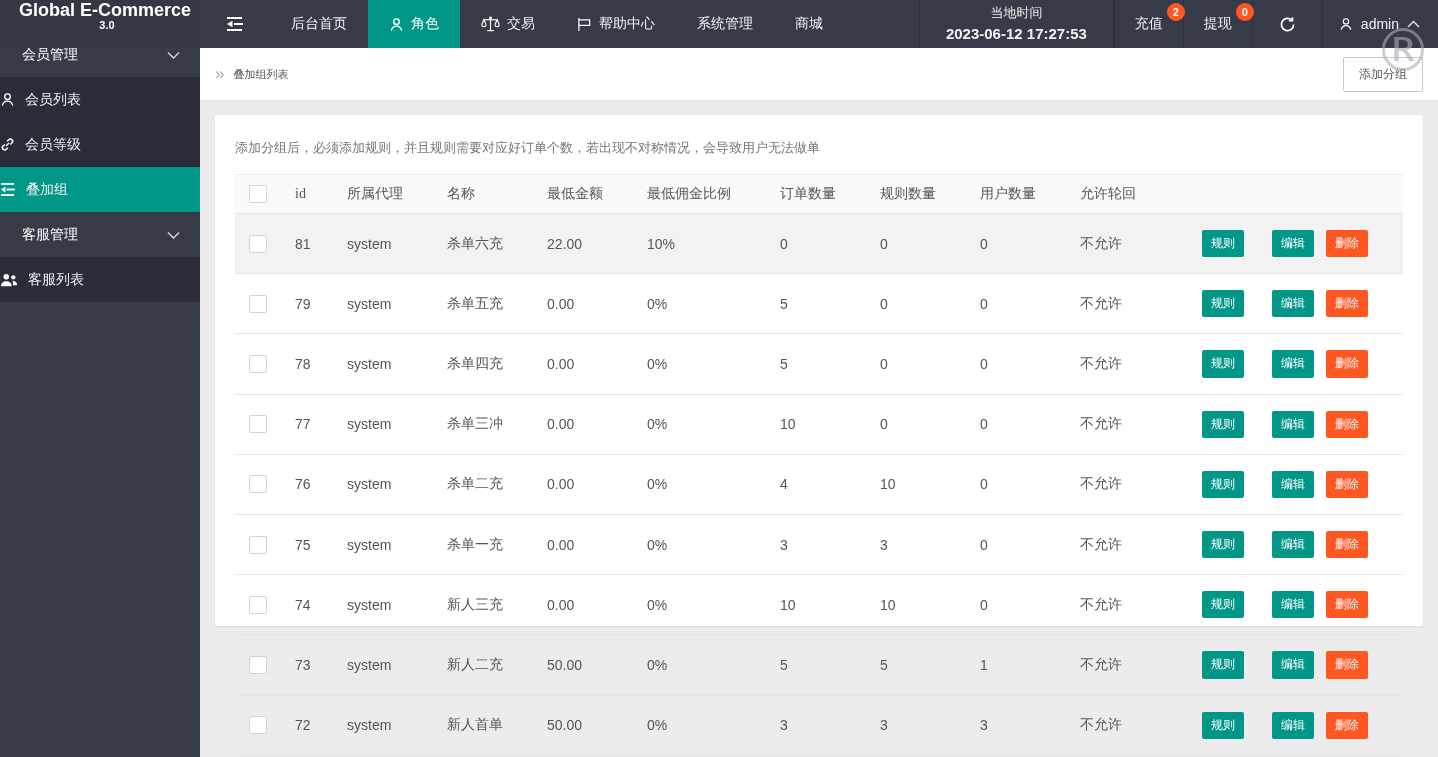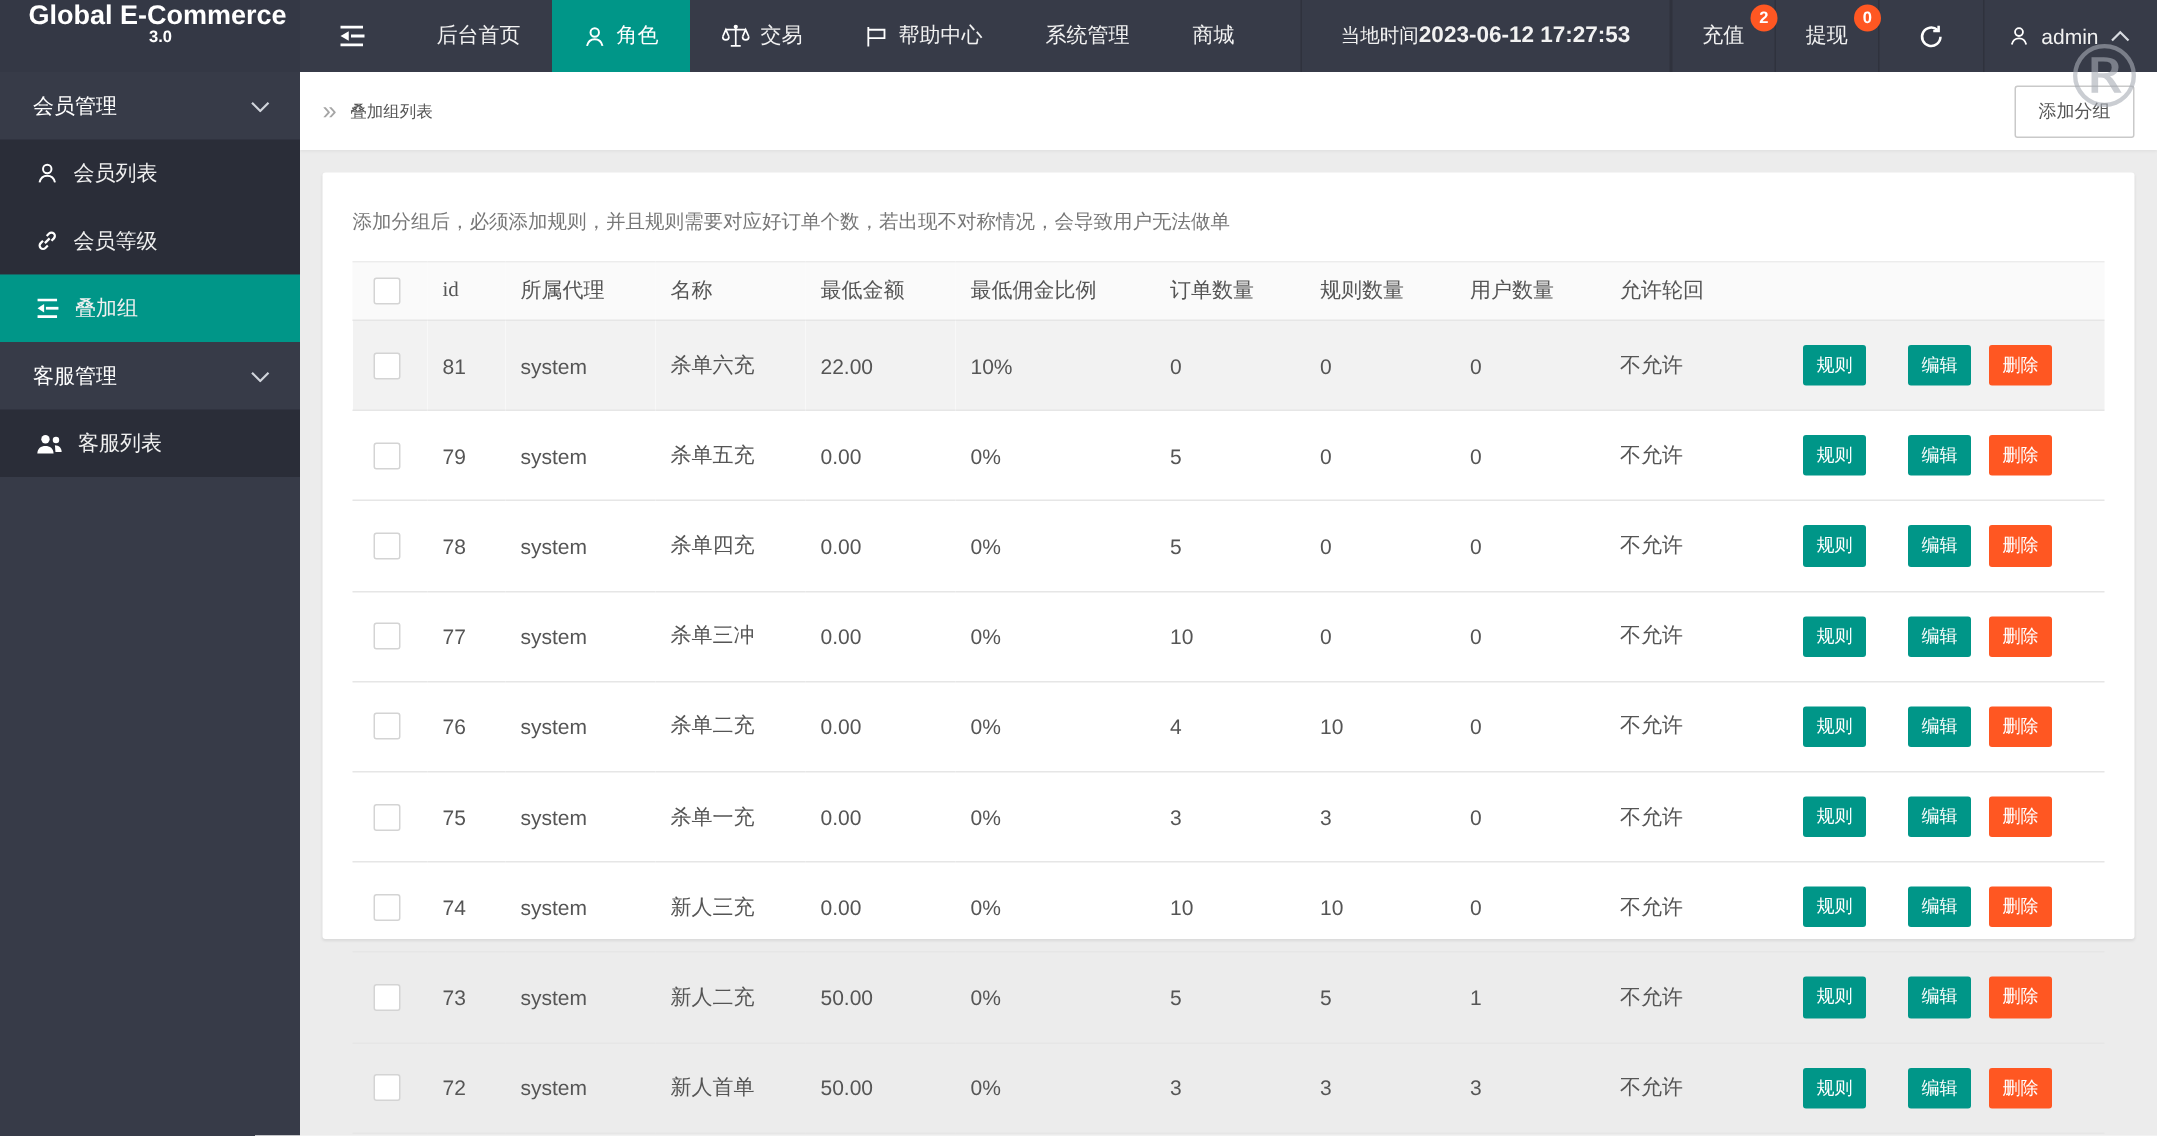--- a/index.html
+++ b/index.html
@@ -14,41 +14,41 @@
   .logo { width:200px; background:#343845; display:flex; align-items:center; padding-left:10px;
           color:#fff; font-size:18px; font-weight:bold; white-space:nowrap;flex-direction:column; }
   .logo sup { font-size:11px; font-weight:bold; margin-left:4px; position:relative; top:-2px; }
   .nav-left { display:flex; align-items:stretch; }
   .nav-item { display:flex; align-items:center; gap:7px; padding:0 21px; font-size:14px;
               cursor:pointer; position:relative; white-space:nowrap; }
   .nav-item.icon-only { padding:0 26px; }
   .nav-item.active { background:var(--accent); color:#fff; }
   .nav-right { margin-left:auto; display:flex; align-items:stretch; }
   .nav-right > * { border-left:1px solid rgba(0,0,0,.14); }
-  .time-block { display:flex; flex-direction:row; justify-content:center; align-items:center;
+  .time-block { display:flex; flex-direction:column; justify-content:center; align-items:center;
                 padding:0 26px; line-height:1.45; border-right:1px solid rgba(0,0,0,.14); }
   .time-label { font-size:13px; }
   .time-value { font-size:15px; font-weight:bold; }
   .badge-item { padding:0 20px; }
   .badge { position:absolute; top:3px; right:-2px; background:var(--danger); color:#fff;
            font-size:11px; min-width:18px; height:18px; line-height:18px; border-radius:9px;
            text-align:center; padding:0 5px; font-weight:bold; z-index:2; }
   .user-item { padding:0 18px 0 16px; gap:8px; }
   .icon { display:inline-flex; align-items:center; justify-content:center; }
 
   
   .watermark { position:absolute; top:22px; right:6px; font-size:58px; line-height:1;
                color:#a7acb5; opacity:.6; z-index:40; pointer-events:none;
                font-family:"DejaVu Sans", sans-serif; }
 
   
-  .sidebar { position:absolute; top:48px; left:0; bottom:0; width:200px; background:var(--nav-bg); z-index:5; }
+  .sidebar { position:absolute; top:32px; left:0; bottom:0; width:200px; background:var(--nav-bg); z-index:5; }
   .side-group-header { height:45px; display:flex; align-items:center; justify-content:space-between;
                        padding:0 20px 0 22px; color:#fff; font-size:14px; cursor:pointer; }
-  .side-item { height:45px; display:flex; align-items:center; gap:10px; padding-left:24px;
+  .side-item { height:45px; display:flex; align-items:center; gap:10px; 
                background:var(--side-sub); color:#f0f0f0; font-size:14px; cursor:pointer; }
   .side-item.active { background:var(--accent); }
 
   
   .main { position:absolute; left:200px; top:48px; right:0; bottom:0; background:#ececec; }
   .breadcrumb-bar { height:52px; background:#fff; display:flex; align-items:center;
                     padding:0 15px; box-shadow:0 1px 2px rgba(0,0,0,.05); position:relative; }
   .crumb-icon { color:#a5a5a5; font-size:17px; margin-right:9px; }
   .crumb-title { color:#555; font-size:11px; }
   .add-btn { margin-left:auto; background:#fff; border:1px solid #c9c9c9; border-radius:2px;

